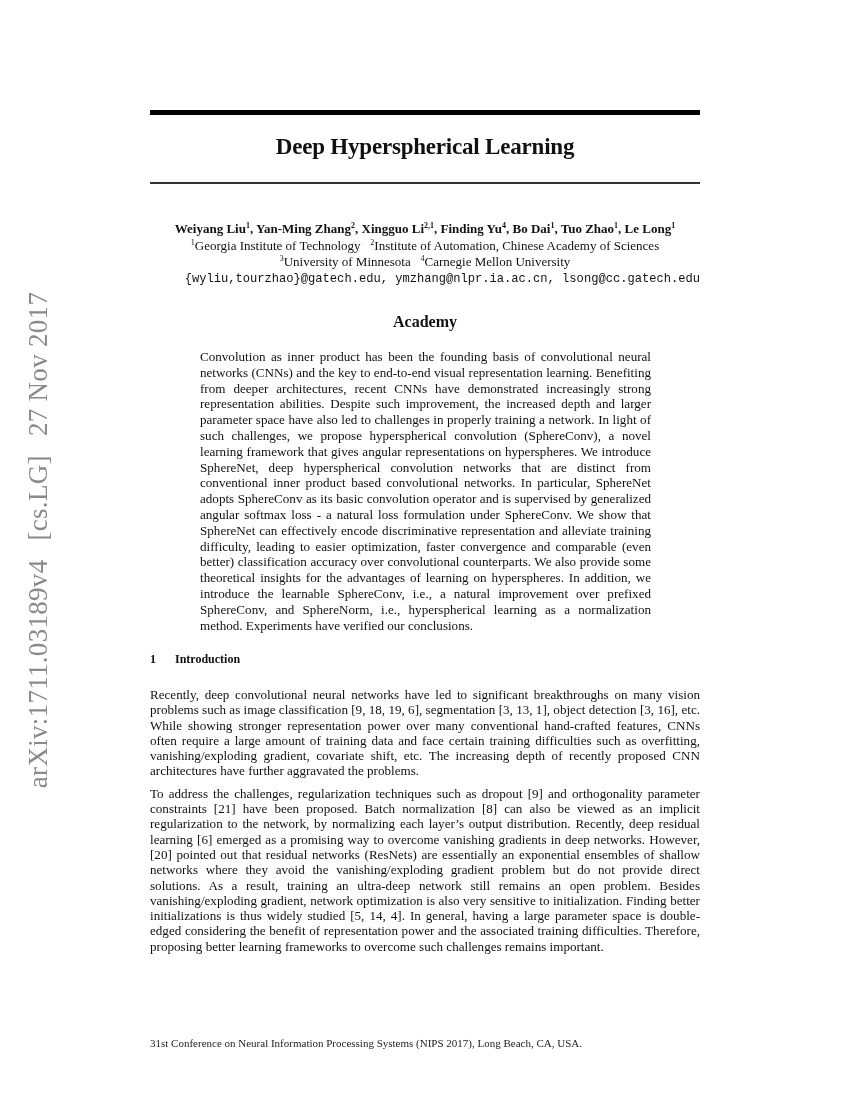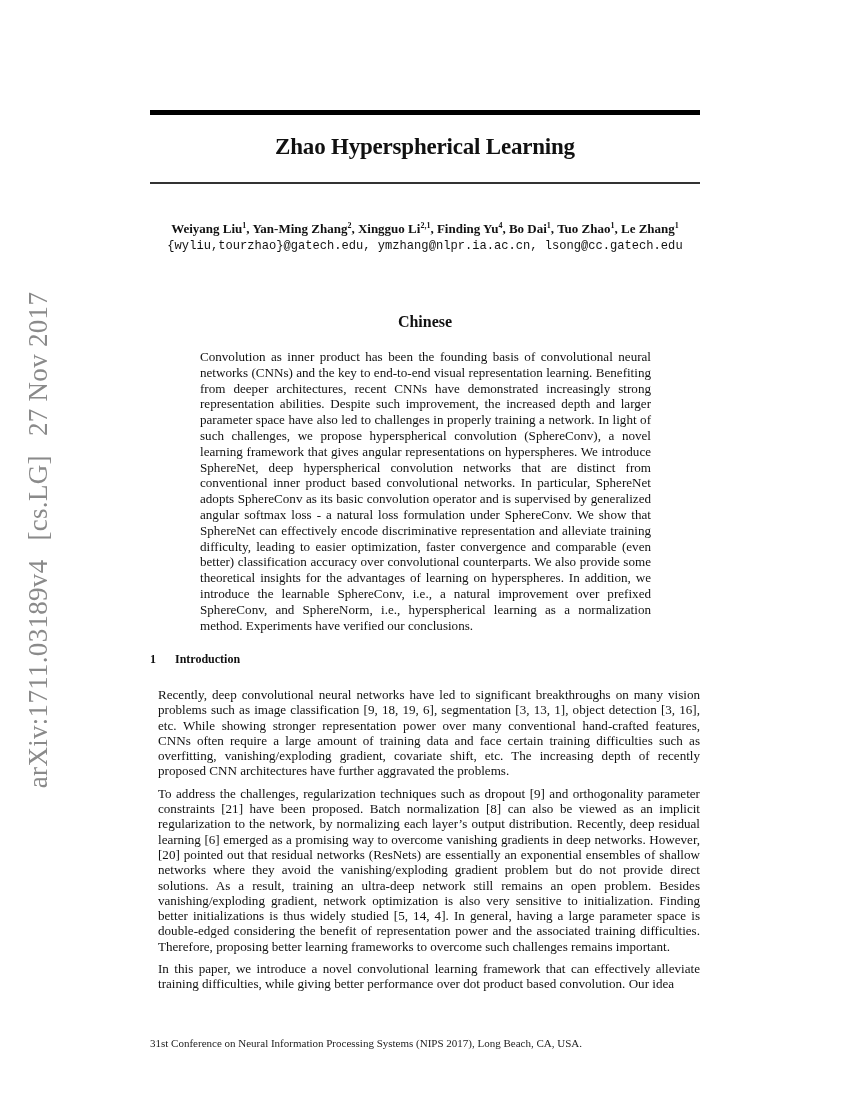--- a/index.html
+++ b/index.html
@@ -4,66 +4,73 @@
 <style>
   html, body { margin:0; padding:0; background:#ffffff; }
   body { width:850px; height:1100px; position:relative; overflow:hidden;
          font-family:"Liberation Serif", "DejaVu Serif", serif; color:#111; }
   .rule-top { position:absolute; left:150px; top:110px; width:550px; height:5px; background:#000; }
   .rule-bottom { position:absolute; left:150px; top:182px; width:550px; height:2px; background:#333; }
   .title { position:absolute; left:150px; top:134px; width:550px; text-align:center;
            font-weight:bold; font-size:23px; letter-spacing:-0.2px; }
   .authors { position:absolute; left:150px; top:221px; width:550px; text-align:center; font-size:13px; line-height:16.5px; }
   .authors .names { font-weight:bold; }
-  .authors .mono { font-family:"Liberation Mono", "DejaVu Sans Mono", monospace; font-size:12.1px; }
+  .authors .mono { font-family:"Liberation Mono", "DejaVu Sans Mono", monospace; font-size:12.1px;text-align:right; }
   sup { font-size:8px; line-height:0; vertical-align:5px; }
   .abs-title { position:absolute; left:150px; top:313px; width:550px; text-align:center; font-weight:bold; font-size:16px; }
   .abstract { position:absolute; left:200px; top:349px; width:451px; font-size:13.1px; line-height:15.8px;
               text-align:justify; hyphens:manual; }
   .sec { position:absolute; left:150px; top:652px; font-weight:bold; font-size:12px; }
   .sec .num { display:inline-block; width:25px; }
   .body { position:absolute; left:150px; top:687px; width:550px; font-size:13.1px; line-height:15.3px; text-align:justify; }
-  .body p { margin:0 0 7px 8px; }
+  .body p { margin:0 0 7px 0; }
   .footer { position:absolute; left:150px; top:1017px; font-size:11px; color:#222;margin-top:20px; }
   .arxiv { position:absolute; left:38px; top:540px; transform:translate(-50%,-50%) rotate(-90deg);
            white-space:nowrap; font-size:27px; color:#8a8a8a; letter-spacing:0.3px; }
   .arxiv .gap { display:inline-block; width:12px; }
 </style>
 </head>
 <body>
 
 <div class="arxiv">
   <span>arXiv:1711.03189v4</span><span class="gap"></span>
   <span>[cs.LG]</span><span class="gap"></span>
   <span>27 Nov 2017</span>
 </div>
 
 <div class="rule-top"></div>
-<div class="title">Zhao Hyperspherical Learning</div>
+<div class="title">Deep Hyperspherical Learning</div>
 <div class="rule-bottom"></div>
 
 <div class="authors">
   <div class="names">
     <span><span>Weiyang Liu</span><sup>1</sup></span>,
     <span><span>Yan-Ming Zhang</span><sup>2</sup></span>,
     <span><span>Xingguo Li</span><sup>2,1</sup></span>,
     <span><span>Finding Yu</span><sup>4</sup></span>,
     <span><span>Bo Dai</span><sup>1</sup></span>,
     <span><span>Tuo Zhao</span><sup>1</sup></span>,
-    <span><span>Le Zhang</span><sup>1</sup></span>
+    <span><span>Le Long</span><sup>1</sup></span>
+  </div>
+  <div>
+    <span><sup>1</sup><span>Georgia Institute of Technology</span></span>&nbsp;&nbsp;
+    <span><sup>2</sup><span>Institute of Automation, Chinese Academy of Sciences</span></span>
+  </div>
+  <div>
+    <span><sup>3</sup><span>University of Minnesota</span></span>&nbsp;&nbsp;
+    <span><sup>4</sup><span>Carnegie Mellon University</span></span>
   </div>
   <div class="mono">{wyliu,tourzhao}@gatech.edu, ymzhang@nlpr.ia.ac.cn, lsong@cc.gatech.edu</div>
 </div>
 
-<div class="abs-title">Chinese</div>
+<div class="abs-title">Academy</div>
 <div class="abstract">Convolution as inner product has been the founding basis of convolutional neural networks (CNNs) and the key to end-to-end visual representation learning. Ben­efiting from deeper architectures, recent CNNs have demonstrated increasingly strong representation abilities. Despite such improvement, the increased depth and larger parameter space have also led to challenges in properly training a network. In light of such challenges, we propose hyperspherical convolution (SphereConv), a novel learning framework that gives angular representations on hyperspheres. We introduce SphereNet, deep hyperspherical convolution networks that are dis­tinct from conventional inner product based convolutional networks. In particular, SphereNet adopts SphereConv as its basic convolution operator and is supervised by generalized angular softmax loss - a natural loss formulation under SphereConv. We show that SphereNet can effectively encode discriminative representation and alleviate training difficulty, leading to easier optimization, faster convergence and comparable (even better) classification accuracy over convolutional counterparts. We also provide some theoretical insights for the advantages of learning on hy­perspheres. In addition, we introduce the learnable SphereConv, i.e., a natural improvement over prefixed SphereConv, and SphereNorm, i.e., hyperspherical learning as a normalization method. Experiments have verified our conclusions.</div>
 
 <div class="sec">
   <span class="num">1</span><span>Introduction</span>
 </div>
 
 <div class="body">
   <p>Recently, deep convolutional neural networks have led to significant breakthroughs on many vision problems such as image classification [9, 18, 19, 6], segmentation [3, 13, 1], object detection [3, 16], etc. While showing stronger representation power over many conventional hand-crafted features, CNNs often require a large amount of training data and face certain training difficulties such as overfitting, vanishing/exploding gradient, covariate shift, etc. The increasing depth of recently proposed CNN architectures have further aggravated the problems.</p>
   <p>To address the challenges, regularization techniques such as dropout [9] and orthogonality parameter constraints [21] have been proposed. Batch normalization [8] can also be viewed as an implicit regularization to the network, by normalizing each layer’s output distribution. Recently, deep residual learning [6] emerged as a promising way to overcome vanishing gradients in deep networks. However, [20] pointed out that residual networks (ResNets) are essentially an exponential ensembles of shallow networks where they avoid the vanishing/exploding gradient problem but do not provide direct solutions. As a result, training an ultra-deep network still remains an open problem. Besides vanishing/exploding gradient, network optimization is also very sensitive to initialization. Finding better initializations is thus widely studied [5, 14, 4]. In general, having a large parameter space is double-edged considering the benefit of representation power and the associated training difficulties. Therefore, proposing better learning frameworks to overcome such challenges remains important.</p>
-  <p>In this paper, we introduce a novel convolutional learning framework that can effectively alleviate training difficulties, while giving better performance over dot product based convolution. Our idea</p>
 </div>
 
 <div class="footer">31st Conference on Neural Information Processing Systems (NIPS 2017), Long Beach, CA, USA.</div>
 
 </body></html>

